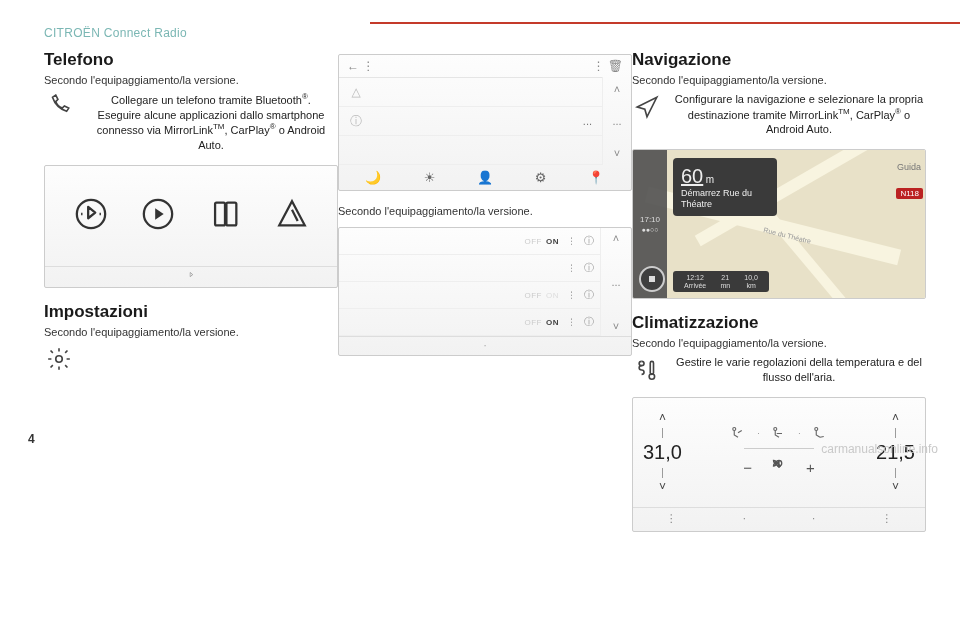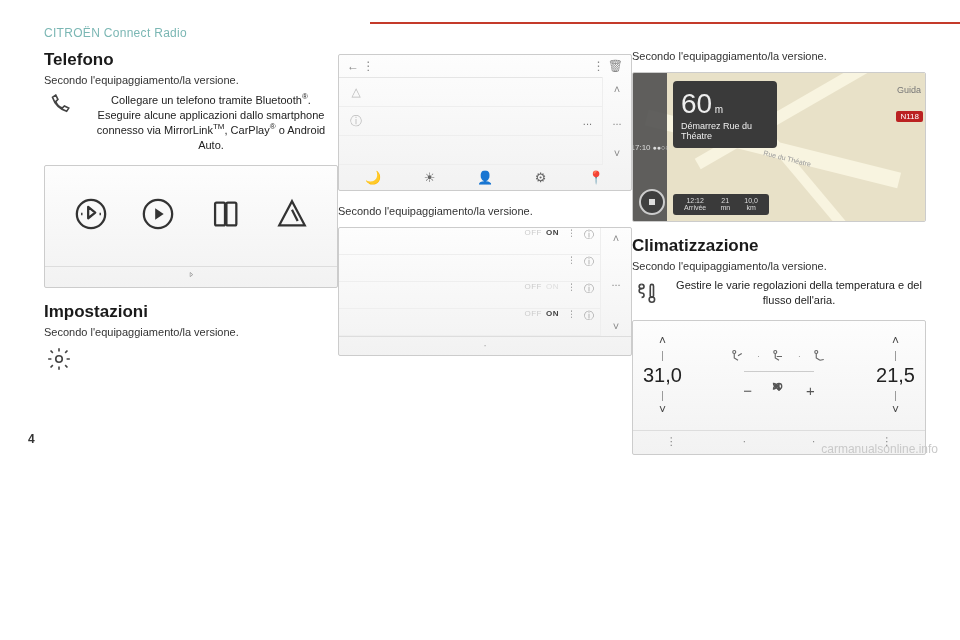--- a/index.html
+++ b/index.html
@@ -130,21 +130,21 @@
   .settings-panel .bot-icons span { font-size:13px; }
 
   
   .toggle-panel .body {
     display:flex;
   }
   .toggle-panel .rows {
     flex:1;
   }
   .toggle-panel .rows .trow {
-    display:flex; justify-content:flex-end; gap:8px;
+    display:flex; align-items:center; justify-content:flex-end; gap:8px;
     height:26px; border-bottom:1px solid #eee; font-size:9px; padding:0 6px;
     color:#888;
   }
   .toggle-panel .toggle {
     font-size:8px; letter-spacing:0.5px; display:flex; gap:4px;
   }
   .toggle-panel .toggle .off { color:#ccc; }
   .toggle-panel .toggle .on { color:#444; font-weight:600; }
   .toggle-panel .side {
     width: 30px; display:flex; flex-direction:column; justify-content:space-between;
@@ -181,28 +181,28 @@
   .nav-map .label-cast {
     position:absolute; top:12px; right:4px; font-size:9px; color:#777;
   }
   .nav-map .label-road {
     position:absolute; top:82px; left:130px; font-size:7px; color:#999;
     transform:rotate(14deg);
   }
   .nav-side {
     position:absolute; left:0; top:0; bottom:0; width:34px;
     background:rgba(80,80,80,0.9); color:#ddd;
-    display:flex; flex-direction:row; align-items:center; justify-content:center;
+    display:flex; flex-direction:column; align-items:center; justify-content:center;
     font-size:8px; gap:2px;
   }
   .nav-card {
     position:absolute; left:40px; top:8px; width:88px; background:#3a3a3a; color:#eee;
     border-radius:4px; padding:6px 8px; font-size:9px; line-height:1.2;
   }
-  .nav-card .big { font-size:28px; font-weight:300; }
+  .nav-card .big { font-size:20px; font-weight:300;text-decoration:underline; }
   .nav-card .m { font-size:10px; }
   .nav-bottom {
     position:absolute; left:40px; bottom:6px; width:88px; background:#3a3a3a; color:#ddd;
     border-radius:3px; font-size:7px; display:flex; justify-content:space-around; padding:3px 4px;
   }
   .nav-bottom div { text-align:center; line-height:1.1; }
   .nav-stopbtn {
     position:absolute; left:6px; bottom:6px; width:22px; height:22px; border-radius:50%;
     border:2px solid #ccc; background:rgba(60,60,60,0.9); display:flex; align-items:center; justify-content:center;
   }
@@ -390,21 +390,32 @@
             <span>˄</span>
             <span>...</span>
             <span>˅</span>
           </div>
         </div>
         <div class="footer">·</div>
       </div>
     </div>
 
     <div class="col">
+      <h2>Navigazione</h2>
       <p class="subnote">Secondo l'equipaggiamento/la versione.</p>
+      <div class="desc-row">
+        <div class="desc-icon">
+          <svg class="ico" viewBox="0 0 24 24">
+              <path d="M3 12l18-9-9 18-2-7z"></path>
+            </svg>
+        </div>
+        <div class="desc-text">
+          Configurare la navigazione e selezionare la propria destinazione tramite MirrorLink<span class="super">TM</span>, CarPlay<span class="super">®</span> o Android Auto.
+        </div>
+      </div>
 
       <div class="panel nav-panel">
         <div class="nav-map">
           <div class="road r1"></div>
           <div class="road r2"></div>
           <div class="road r3"></div>
           <div class="badge">N118</div>
           <div class="label-cast">Guida</div>
           <div class="label-road">Rue du Théatre</div>
         </div>

